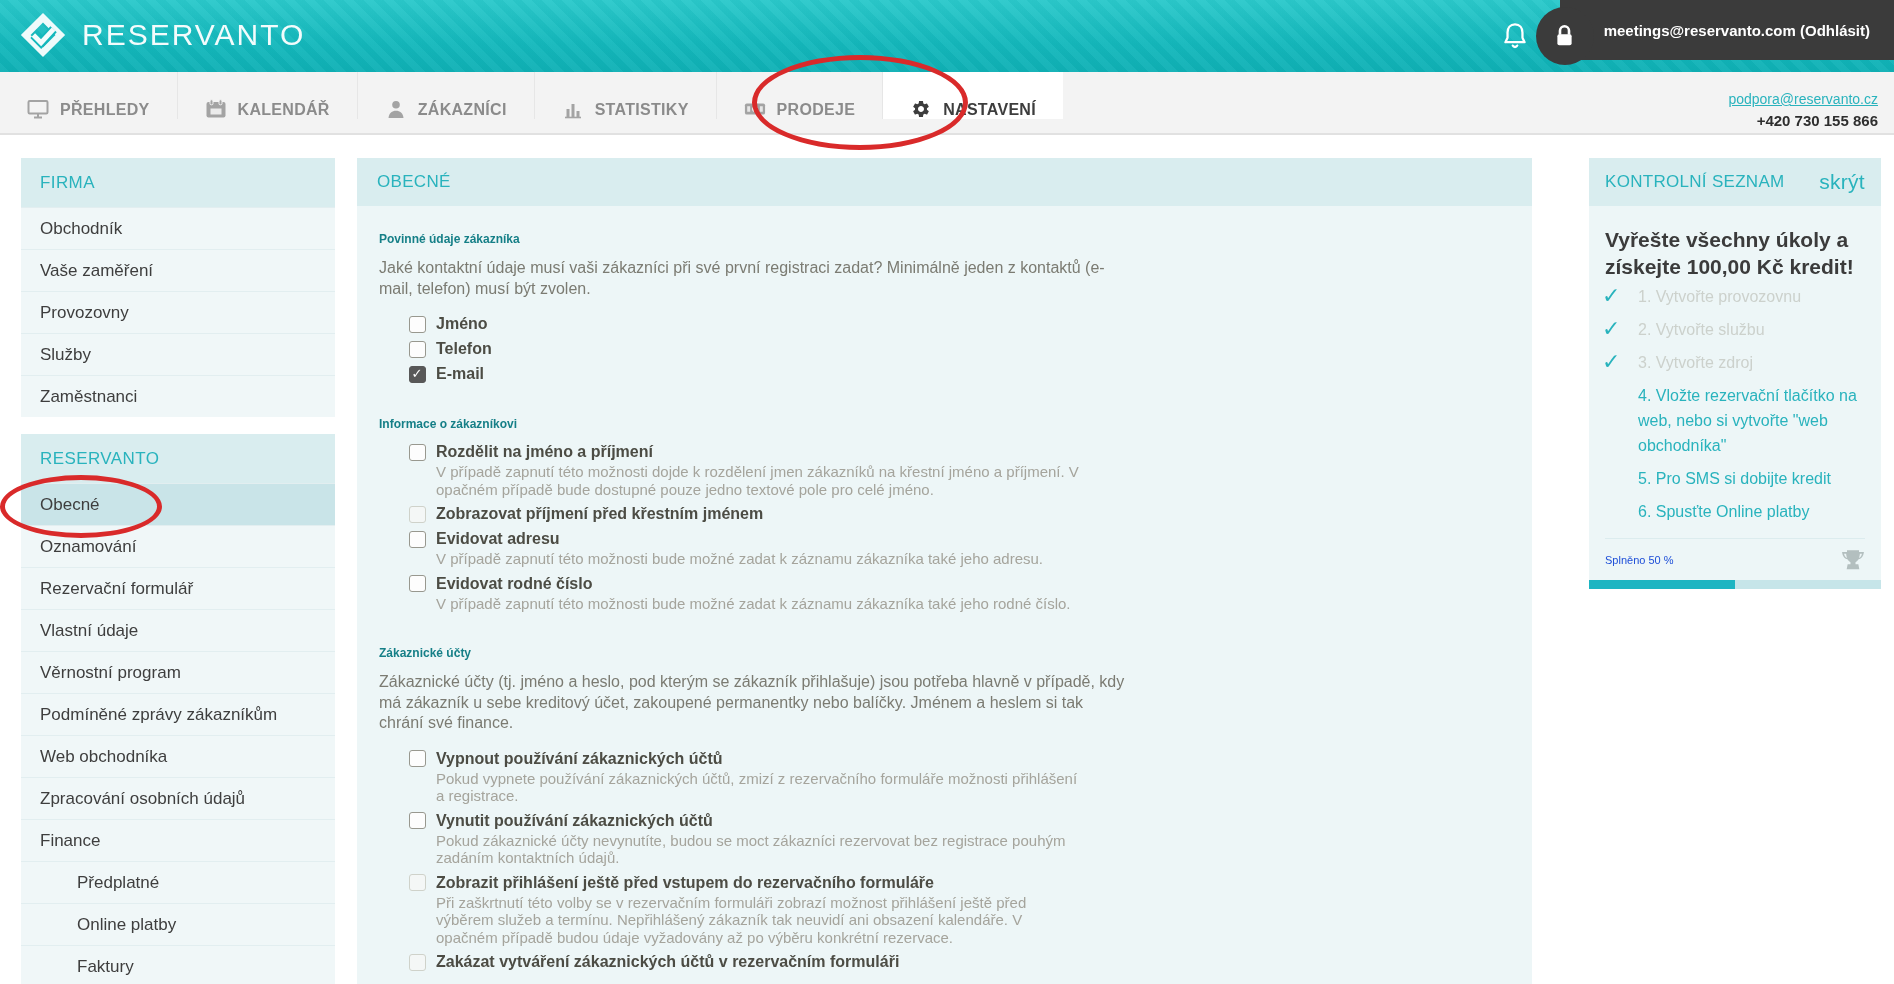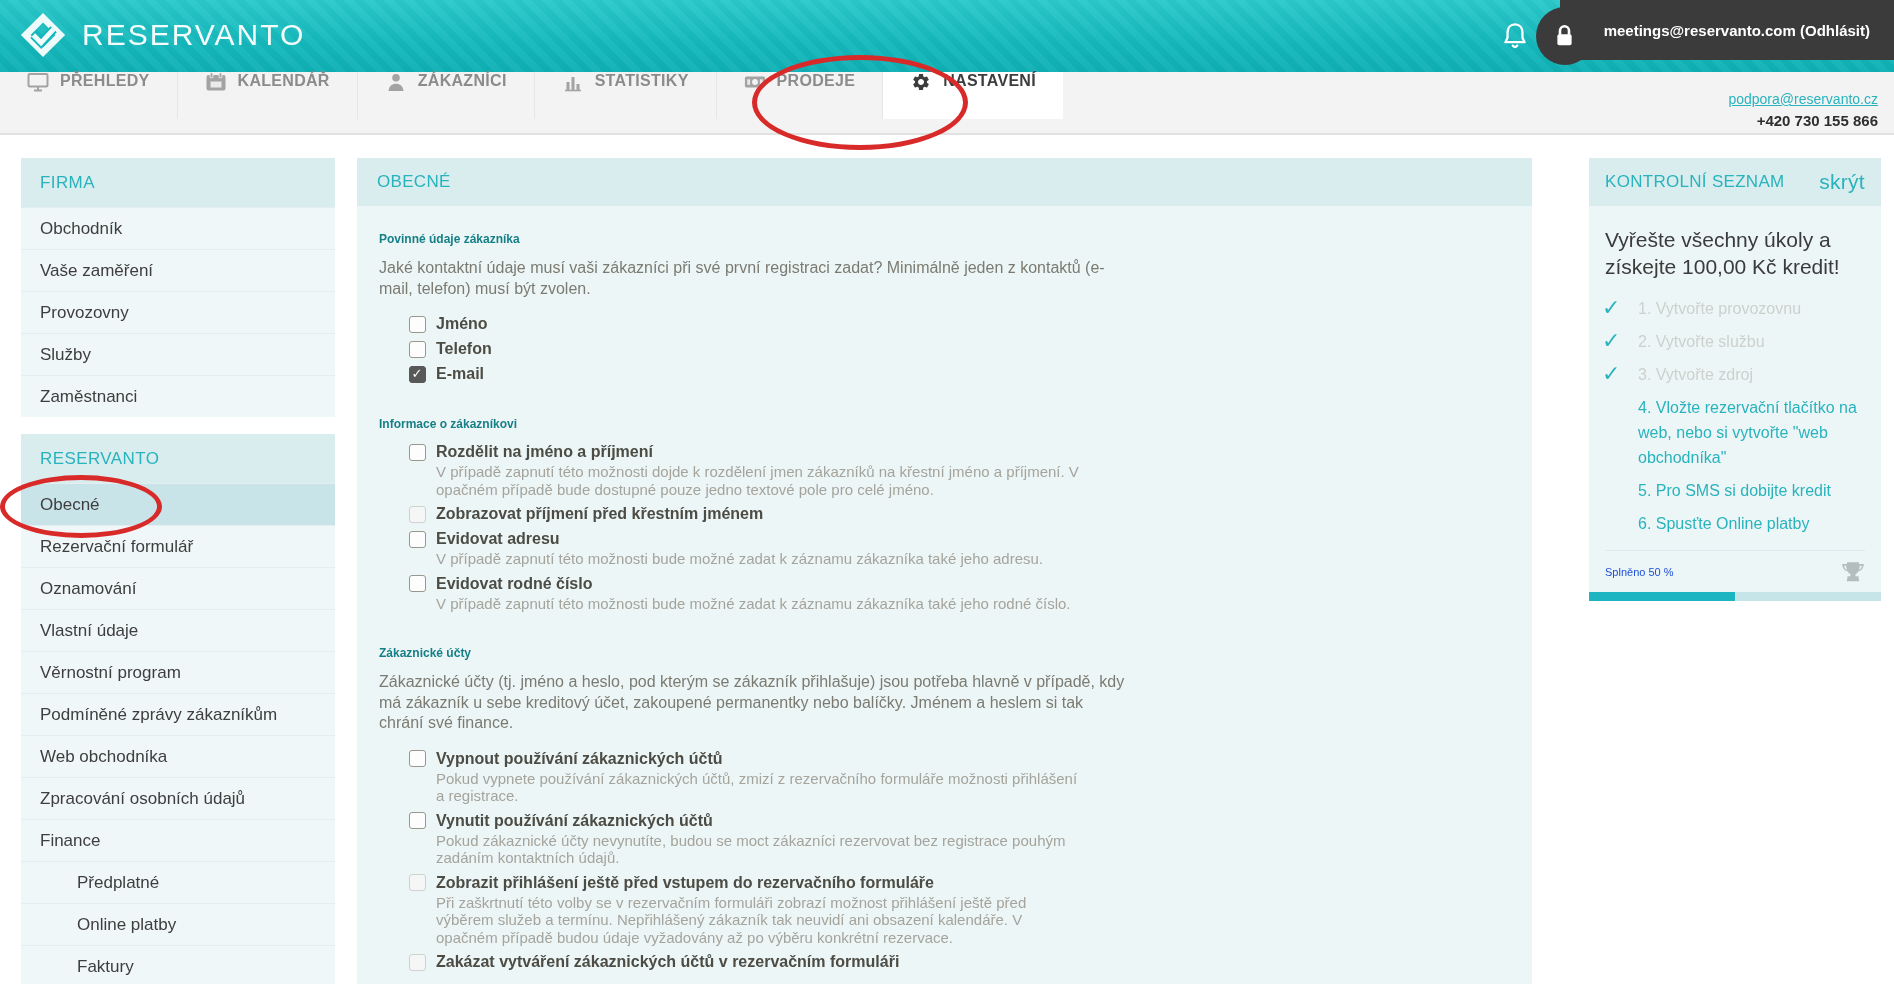--- a/index.html
+++ b/index.html
@@ -20,21 +20,21 @@
   .user-block { position:absolute; right:0; top:0; height:60px; background:#3b3b3b;
     display:flex; align-items:center; padding:0 24px 0 44px; z-index:2; }
   .lock-badge { position:absolute; left:-24px; top:7px; width:58px; height:58px; border-radius:50%;
     background:#3b3b3b; display:flex; align-items:center; justify-content:center; }
   .user-label { color:#fff; font-size:15px; font-weight:700; white-space:nowrap; }
 
   
   .nav-bar { position:absolute; left:0; top:72px; width:1894px; height:63px; background:#f3f3f3;
     border-bottom:2px solid #e1e1e1; }
   .nav-tabs { display:flex; height:63px; }
-  .tab { display:flex; align-items:flex-start; padding:0 27px; height:47px; cursor:pointer;
+  .tab { display:flex; align-items:flex-end; padding:0 27px; height:47px; cursor:pointer;
     color:#8b8b8b; font-size:16px; font-weight:700; letter-spacing:.3px; border-left:1px solid #e6e6e6; }
   .tab:first-child { border-left:none; }
   .tab-icon { width:22px; height:20px; margin-right:11px; color:#a3a3a3; display:inline-flex; }
   .tab-icon svg { width:100%; height:100%; }
   .tab.active { background:#fff; color:#3d3d3d; }
   .tab.active .tab-icon { color:#3d3d3d; }
   .nav-contact { position:absolute; right:16px; top:17px; text-align:right; line-height:21px; }
   .support-email { color:#29b3bd; font-size:14px; text-decoration:underline; cursor:pointer; }
   .support-phone { color:#2e2e2e; font-size:15px; font-weight:700; }
 
@@ -66,21 +66,21 @@
     font-size:13px; font-weight:700; font-family:"DejaVu Sans",sans-serif; }
   .cb.disabled { border-color:#cfd2ca; background:#f4f7f6; cursor:default; }
   .opt-label { font-size:16px; font-weight:700; color:#4c4c44; }
   .opt-help { margin:2px 0 7px 27px; font-size:15px; color:#a5a49c; line-height:17.5px; max-width:648px; }
 
   
   .right-panel { position:absolute; left:1589px; top:158px; width:292px; background:#edf6f7; }
   .right-panel .panel-bar { display:flex; justify-content:space-between; align-items:center; line-height:normal; padding:0 16px; }
   .hide-link { color:#29b3bd; font-size:21px; cursor:pointer; }
   .panel-body { padding:14px 16px 0; }
-  .cl-heading { font-size:21px; font-weight:400; color:#3b3b3b; line-height:27px; margin:6px 0 16px; }
+  .cl-heading { font-size:21px; font-weight:700; color:#3b3b3b; line-height:27px; margin:6px 0 4px; }
   .cl-item { display:flex; margin-bottom:8px; font-size:16px; line-height:25px; }
   .cl-check { flex:none; width:36px; margin-left:-3px; color:#29b3bd; font-size:22px; font-weight:700;
     font-family:"DejaVu Sans",sans-serif; line-height:24px; }
   .cl-item.done .cl-text { color:#ccd1cc; }
   .cl-item.pending .cl-text { color:#29b3bd; cursor:pointer; }
   .splneno-row { display:flex; justify-content:space-between; align-items:center;
     border-top:1px solid #dcecee; margin-top:14px; padding:10px 0 9px; }
   .splneno-label { font-size:11px; color:#1d4ed8; }
   .trophy { width:24px; height:22px; color:#b3bfbf; }
   .progress-track { height:9px; background:#c6e5e9; margin:0 -16px; }
@@ -196,22 +196,22 @@
         <div class="sb-head">FIRMA</div>
         <div class="sb-item">Obchodník</div>
         <div class="sb-item">Vaše zaměření</div>
         <div class="sb-item">Provozovny</div>
         <div class="sb-item">Služby</div>
         <div class="sb-item">Zaměstnanci</div>
       </div>
       <div class="sb-section">
         <div class="sb-head">RESERVANTO</div>
         <div class="sb-item selected">Obecné</div>
+        <div class="sb-item">Oznamování</div>
         <div class="sb-item">Rezervační formulář</div>
-        <div class="sb-item">Oznamování</div>
         <div class="sb-item">Vlastní údaje</div>
         <div class="sb-item">Věrnostní program</div>
         <div class="sb-item">Podmíněné zprávy zákazníkům</div>
         <div class="sb-item">Web obchodníka</div>
         <div class="sb-item">Zpracování osobních údajů</div>
         <div class="sb-item">Finance</div>
         <div class="sb-item indent">Předplatné</div>
         <div class="sb-item indent">Online platby</div>
         <div class="sb-item indent">Faktury</div>
       </div>

